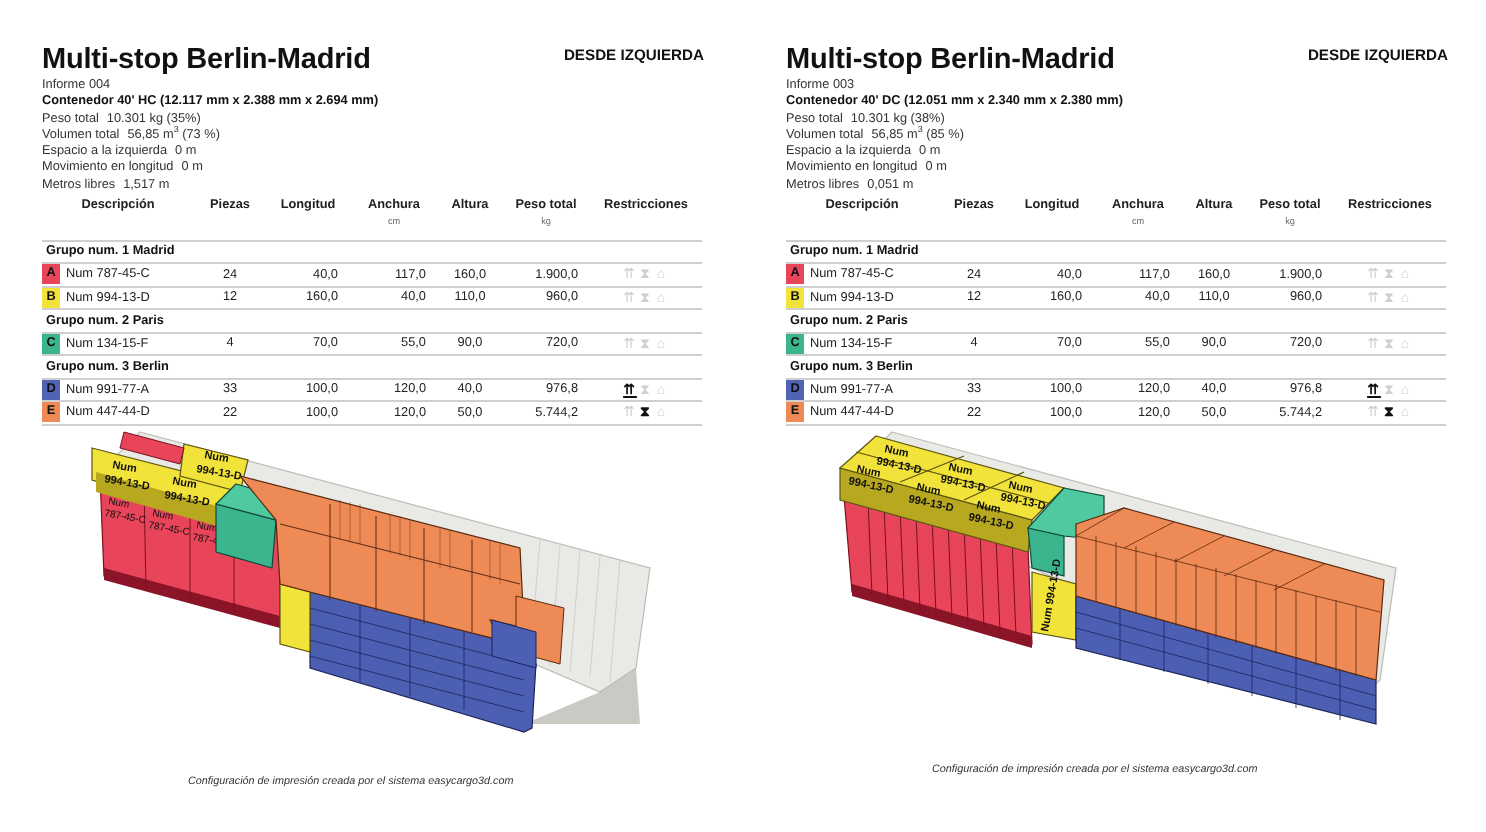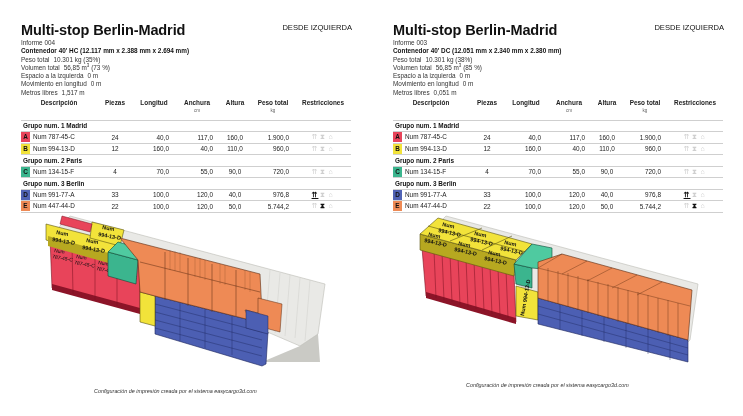--- a/index.html
+++ b/index.html
@@ -4,21 +4,21 @@
 <style>
   * { box-sizing: border-box; margin: 0; padding: 0; }
   html, body { width: 743px; height: 416px; background: #ffffff; overflow: hidden; }
   body { font-family: "Liberation Sans", sans-serif; color: #222; position: relative; }
 
   .page { position: absolute; top: 0; width: 370px; height: 348px; }
   .page.left { left: 0; }
   .page.right { left: 372px; }
 
   .title { position: absolute; left: 21px; top: 22px; font-size: 14.5px; font-weight: bold; color: #111; letter-spacing: -0.1px; }
-  .side { position: absolute; right: 18px; top: 23px; font-size: 7.6px; font-weight: normal; color: #111; }
+  .side { position: absolute; right: 18px; top: 23px; font-size: 7.6px; font-weight: bold; color: #111; }
   .meta { position: absolute; left: 21px; top: 39px; font-size: 6.4px; line-height: 8.3px; color: #333; }
   .meta .bold { font-weight: bold; color: #111; }
   .meta sup { font-size: 4.5px; vertical-align: 3px; line-height: 0; }
   .meta .val { margin-left: 4px; }
 
   table.cargo { position: absolute; left: 21px; top: 97px; width: 330px; border-collapse: collapse; font-size: 6.4px; color: #222; }
   table.cargo th { font-weight: bold; font-size: 6.4px; color: #222; padding: 2px 0 0 0; height: 23px; vertical-align: top; text-align: center; }
   table.cargo th .unit { display: block; font-weight: normal; font-size: 4.6px; color: #666; margin-top: 2px; }
   table.cargo td { height: 11.5px; border-bottom: 1px solid #cfcfcf; padding: 0; vertical-align: middle; white-space: nowrap; }
   table.cargo tr.group td { font-weight: bold; color: #111; padding-left: 2px; }

